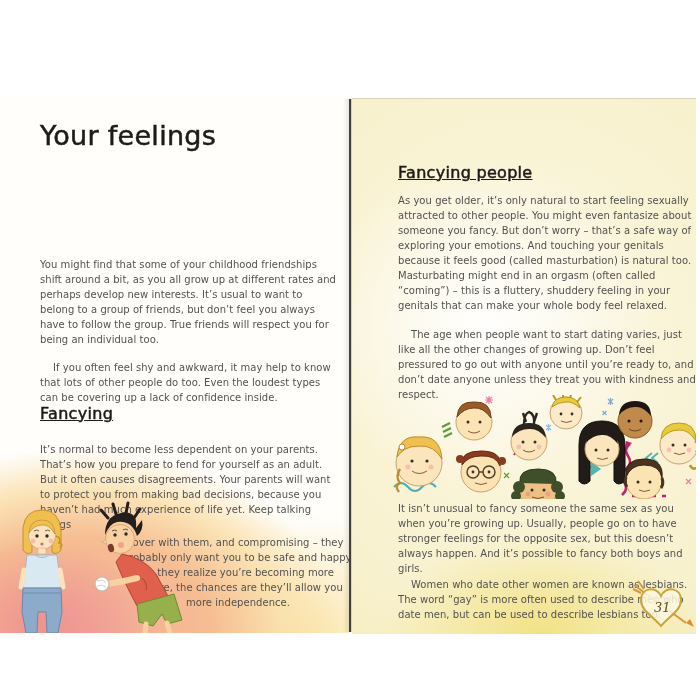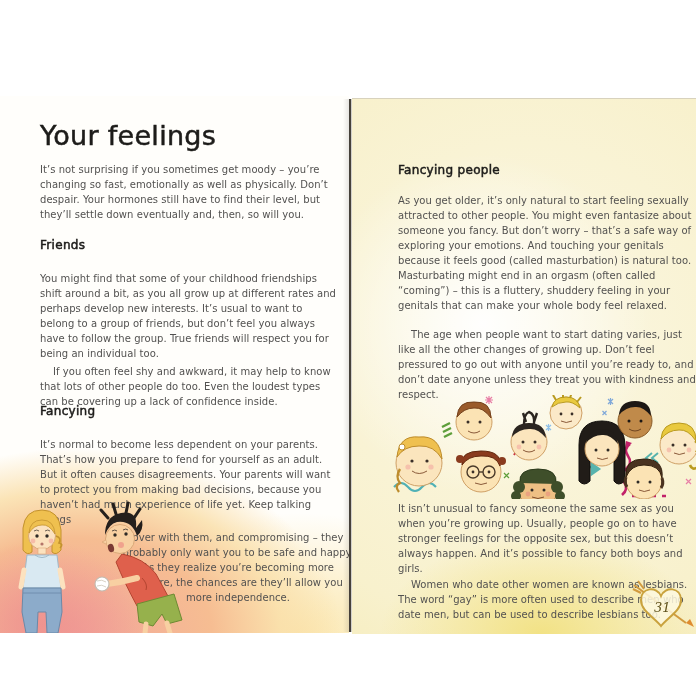--- a/index.html
+++ b/index.html
@@ -34,23 +34,23 @@
   
   .spine{position:absolute;left:349px;top:83px;width:2px;height:533px;background:#46413a;}
   .spine-shadow-r{position:absolute;left:351px;top:83px;width:9px;height:533px;
     background:linear-gradient(to right, rgba(95,88,70,.30), rgba(95,88,70,0));}
   .spine-shadow-l{position:absolute;left:343px;top:83px;width:6px;height:533px;
     background:linear-gradient(to left, rgba(60,55,45,.12), rgba(60,55,45,0));}
 
   
   h1,h2{margin:0;font-weight:normal;color:#1d1c1a;-webkit-text-stroke:.5px #1d1c1a;letter-spacing:.3px;}
   h1{font-size:27px;}
-  h2{font-size:12px;}
+  h2{font-size:16px;text-decoration:underline;}
   p{margin:0;color:#525150;font-size:10px;line-height:15px;letter-spacing:.05px;}
-  .indent{text-indent:13px;margin-top:3px;}
+  .indent{text-indent:13px;margin-top:13px;}
   .abs{position:absolute;}
 
   
   .lp-title{left:40px;top:24px;}
   .lp-intro{left:40px;top:66px;width:300px;}
   .lp-friends{left:40px;top:142px;width:300px;}
   .lp-parents{left:40px;top:308px;width:302px;}
   .sec p:first-of-type{margin-top:19px;}
   .wrap-right{width:232px;margin-left:82px;text-align:center;margin-top:3px;}
 
@@ -69,24 +69,22 @@
 </style>
 </head>
 <body>
 
 <div class="book">
 
   <div class="page page-left">
     <div class="watercolor"></div>
 
     <h1 class="abs lp-title">Your feelings</h1>
-    <p class="abs lp-intro">It’s not surprising if you sometimes get moody – you’re changing so fast, emotionally as well as physically. Don’t despair. Your hormones still have to find their level, but they’ll settle down eventually and, then, so will you.</p>
 
     <div class="abs sec lp-friends">
-      <h2>Friends</h2>
       <p>You might find that some of your childhood friendships shift around a bit, as you all grow up at different rates and perhaps develop new interests. It’s usual to want to belong to a group of friends, but don’t feel you always have to follow the group. True friends will respect you for being an individual too.</p>
       <p class="indent">If you often feel shy and awkward, it may help to know that lots of other people do too. Even the loudest types can be covering up a lack of confidence inside.</p>
     </div>
 
     <div class="abs sec lp-parents">
       <h2>Fancying</h2>
       <p>It’s normal to become less dependent on your parents. That’s how you prepare to fend for yourself as an adult. But it often causes disagreements. Your parents will want to protect you from making bad decisions, because you haven’t had much experience of life yet. Keep talking things</p>
       <p class="wrap-right">over with them, and compromising – they probably only want you to be safe and happy. As they realize you’re becoming more mature, the chances are they’ll allow you more independence.</p>
     </div>
 

